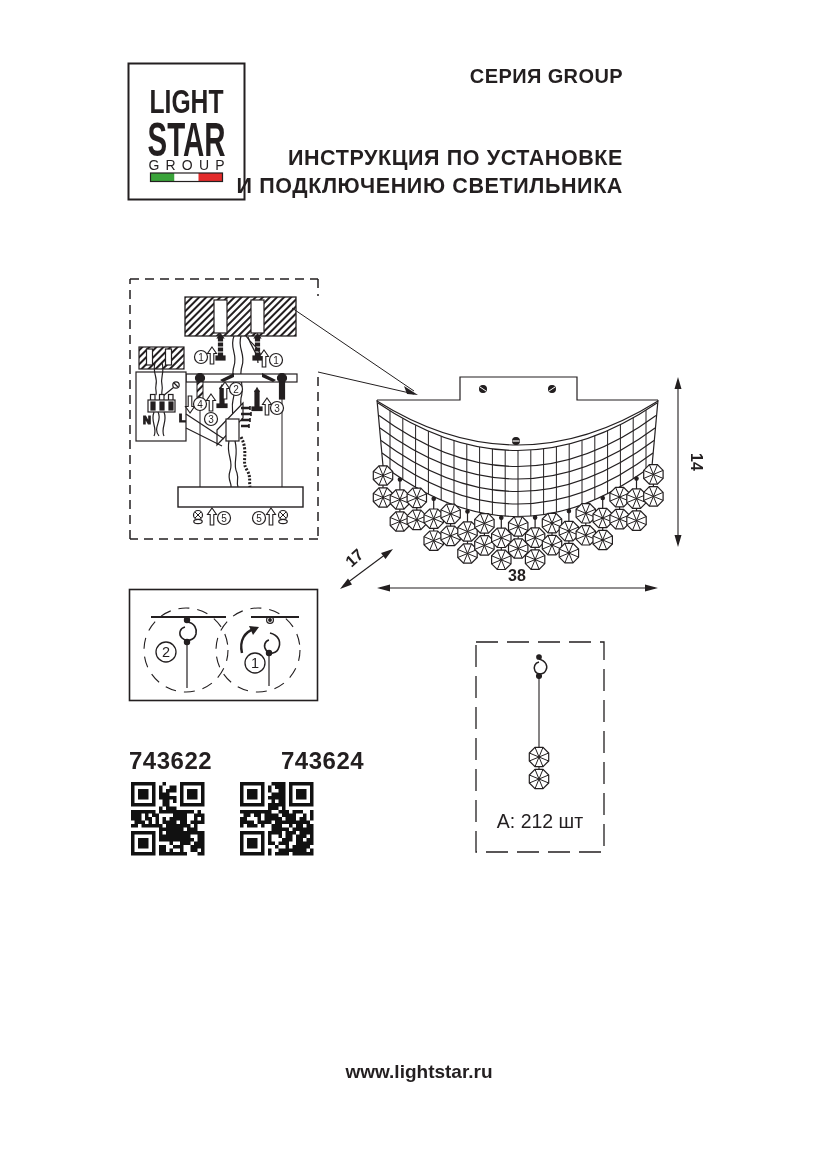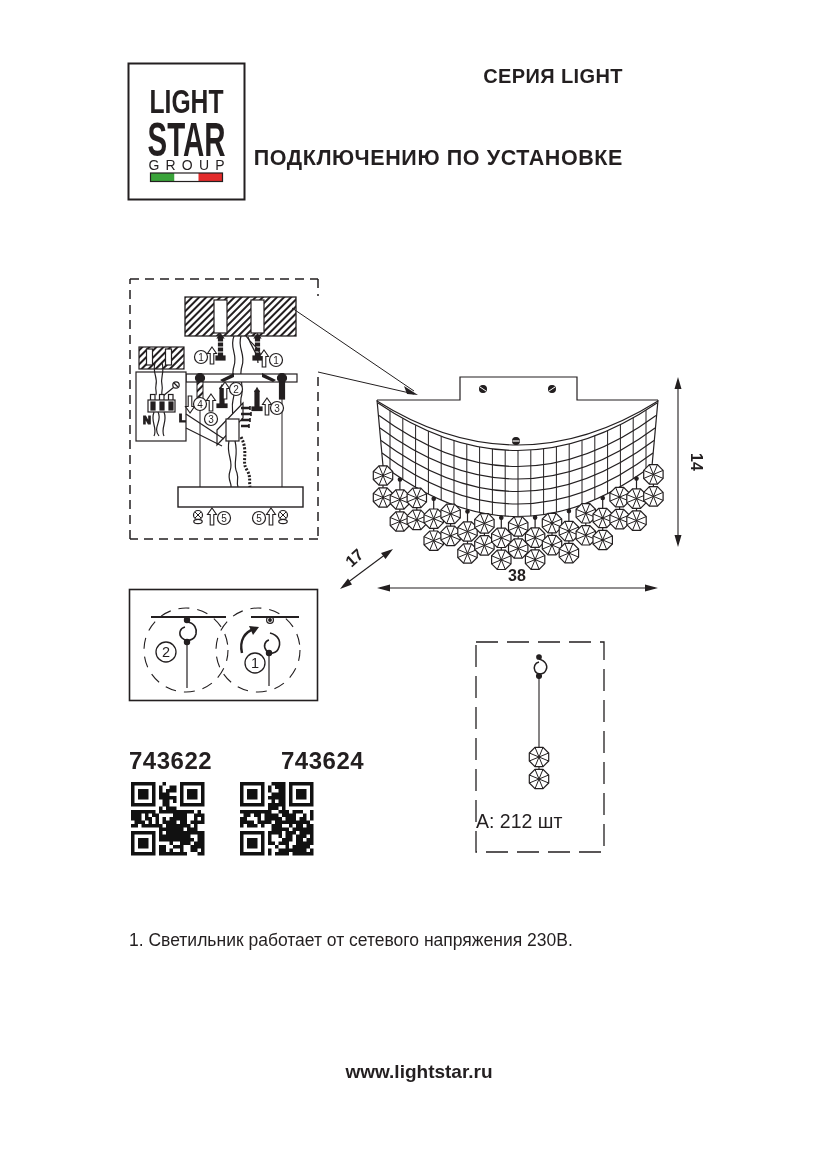--- a/index.html
+++ b/index.html
@@ -6,21 +6,21 @@
   body{width:826px;height:1169px;position:relative;font-family:"Liberation Sans",sans-serif;color:#231f20;overflow:hidden;}
   .abs{position:absolute;}
   #diagram{position:absolute;left:0;top:0;}
   svg text{font-family:"Liberation Sans",sans-serif;fill:#231f20;}
   .hdr-block{right:203px;text-align:right;font-weight:bold;}
   #hdr-series{top:63px;font-size:20px;line-height:27px;letter-spacing:0.4px;}
   #hdr-title{top:144px;font-size:21.5px;line-height:28px;letter-spacing:0.6px;}
   .article{width:80px;text-align:center;font-size:24px;font-weight:bold;letter-spacing:0.5px;}
   #art-1{left:129px;top:747px;}
   #art-2{left:237px;top:747px;margin-left:44px;}
-  #pendant-label{left:476px;top:810px;width:128px;text-align:left;font-size:19.5px;}
+  #pendant-label{left:476px;top:810px;width:128px;text-align:center;font-size:19.5px;}
   #notes{left:129px;top:925px;font-size:17.5px;line-height:30px;}
   #footer{left:0;right:0;top:1061px;text-align:center;font-size:19px;font-weight:bold;padding-left:12px;}
 </style>
 </head>
 <body>
 
 <svg id="diagram" width="826" height="1169" viewBox="0 0 826 1169">
   <defs>
     <pattern id="hatch" patternUnits="userSpaceOnUse" width="5" height="5" patternTransform="rotate(45)">
       <rect width="5" height="5" fill="#ffffff"></rect>
@@ -389,28 +389,28 @@
 
   <g id="qr-1" transform="translate(131,782)">
       <path d="M0.0,0.0h3.5v3.5h-3.5zM3.5,0.0h3.5v3.5h-3.5zM7.0,0.0h3.5v3.5h-3.5zM10.5,0.0h3.5v3.5h-3.5zM14.0,0.0h3.5v3.5h-3.5zM17.5,0.0h3.5v3.5h-3.5zM21.0,0.0h3.5v3.5h-3.5zM31.5,0.0h3.5v3.5h-3.5zM49.0,0.0h3.5v3.5h-3.5zM52.5,0.0h3.5v3.5h-3.5zM56.0,0.0h3.5v3.5h-3.5zM59.5,0.0h3.5v3.5h-3.5zM63.0,0.0h3.5v3.5h-3.5zM66.5,0.0h3.5v3.5h-3.5zM70.0,0.0h3.5v3.5h-3.5zM0.0,3.5h3.5v3.5h-3.5zM21.0,3.5h3.5v3.5h-3.5zM28.0,3.5h3.5v3.5h-3.5zM38.5,3.5h3.5v3.5h-3.5zM42.0,3.5h3.5v3.5h-3.5zM49.0,3.5h3.5v3.5h-3.5zM70.0,3.5h3.5v3.5h-3.5zM0.0,7.0h3.5v3.5h-3.5zM7.0,7.0h3.5v3.5h-3.5zM10.5,7.0h3.5v3.5h-3.5zM14.0,7.0h3.5v3.5h-3.5zM21.0,7.0h3.5v3.5h-3.5zM28.0,7.0h3.5v3.5h-3.5zM35.0,7.0h3.5v3.5h-3.5zM38.5,7.0h3.5v3.5h-3.5zM42.0,7.0h3.5v3.5h-3.5zM49.0,7.0h3.5v3.5h-3.5zM56.0,7.0h3.5v3.5h-3.5zM59.5,7.0h3.5v3.5h-3.5zM63.0,7.0h3.5v3.5h-3.5zM70.0,7.0h3.5v3.5h-3.5zM0.0,10.5h3.5v3.5h-3.5zM7.0,10.5h3.5v3.5h-3.5zM10.5,10.5h3.5v3.5h-3.5zM14.0,10.5h3.5v3.5h-3.5zM21.0,10.5h3.5v3.5h-3.5zM28.0,10.5h3.5v3.5h-3.5zM31.5,10.5h3.5v3.5h-3.5zM35.0,10.5h3.5v3.5h-3.5zM49.0,10.5h3.5v3.5h-3.5zM56.0,10.5h3.5v3.5h-3.5zM59.5,10.5h3.5v3.5h-3.5zM63.0,10.5h3.5v3.5h-3.5zM70.0,10.5h3.5v3.5h-3.5zM0.0,14.0h3.5v3.5h-3.5zM7.0,14.0h3.5v3.5h-3.5zM10.5,14.0h3.5v3.5h-3.5zM14.0,14.0h3.5v3.5h-3.5zM21.0,14.0h3.5v3.5h-3.5zM28.0,14.0h3.5v3.5h-3.5zM31.5,14.0h3.5v3.5h-3.5zM35.0,14.0h3.5v3.5h-3.5zM38.5,14.0h3.5v3.5h-3.5zM42.0,14.0h3.5v3.5h-3.5zM49.0,14.0h3.5v3.5h-3.5zM56.0,14.0h3.5v3.5h-3.5zM59.5,14.0h3.5v3.5h-3.5zM63.0,14.0h3.5v3.5h-3.5zM70.0,14.0h3.5v3.5h-3.5zM0.0,17.5h3.5v3.5h-3.5zM21.0,17.5h3.5v3.5h-3.5zM31.5,17.5h3.5v3.5h-3.5zM35.0,17.5h3.5v3.5h-3.5zM42.0,17.5h3.5v3.5h-3.5zM49.0,17.5h3.5v3.5h-3.5zM70.0,17.5h3.5v3.5h-3.5zM0.0,21.0h3.5v3.5h-3.5zM3.5,21.0h3.5v3.5h-3.5zM7.0,21.0h3.5v3.5h-3.5zM10.5,21.0h3.5v3.5h-3.5zM14.0,21.0h3.5v3.5h-3.5zM17.5,21.0h3.5v3.5h-3.5zM21.0,21.0h3.5v3.5h-3.5zM31.5,21.0h3.5v3.5h-3.5zM35.0,21.0h3.5v3.5h-3.5zM49.0,21.0h3.5v3.5h-3.5zM52.5,21.0h3.5v3.5h-3.5zM56.0,21.0h3.5v3.5h-3.5zM59.5,21.0h3.5v3.5h-3.5zM63.0,21.0h3.5v3.5h-3.5zM66.5,21.0h3.5v3.5h-3.5zM70.0,21.0h3.5v3.5h-3.5zM28.0,24.5h3.5v3.5h-3.5zM35.0,24.5h3.5v3.5h-3.5zM38.5,24.5h3.5v3.5h-3.5zM42.0,24.5h3.5v3.5h-3.5zM0.0,28.0h3.5v3.5h-3.5zM3.5,28.0h3.5v3.5h-3.5zM7.0,28.0h3.5v3.5h-3.5zM10.5,28.0h3.5v3.5h-3.5zM14.0,28.0h3.5v3.5h-3.5zM17.5,28.0h3.5v3.5h-3.5zM21.0,28.0h3.5v3.5h-3.5zM28.0,28.0h3.5v3.5h-3.5zM31.5,28.0h3.5v3.5h-3.5zM35.0,28.0h3.5v3.5h-3.5zM38.5,28.0h3.5v3.5h-3.5zM42.0,28.0h3.5v3.5h-3.5zM45.5,28.0h3.5v3.5h-3.5zM49.0,28.0h3.5v3.5h-3.5zM52.5,28.0h3.5v3.5h-3.5zM56.0,28.0h3.5v3.5h-3.5zM59.5,28.0h3.5v3.5h-3.5zM66.5,28.0h3.5v3.5h-3.5zM0.0,31.5h3.5v3.5h-3.5zM3.5,31.5h3.5v3.5h-3.5zM7.0,31.5h3.5v3.5h-3.5zM14.0,31.5h3.5v3.5h-3.5zM21.0,31.5h3.5v3.5h-3.5zM24.5,31.5h3.5v3.5h-3.5zM42.0,31.5h3.5v3.5h-3.5zM45.5,31.5h3.5v3.5h-3.5zM49.0,31.5h3.5v3.5h-3.5zM52.5,31.5h3.5v3.5h-3.5zM63.0,31.5h3.5v3.5h-3.5zM66.5,31.5h3.5v3.5h-3.5zM70.0,31.5h3.5v3.5h-3.5zM0.0,35.0h3.5v3.5h-3.5zM3.5,35.0h3.5v3.5h-3.5zM7.0,35.0h3.5v3.5h-3.5zM14.0,35.0h3.5v3.5h-3.5zM17.5,35.0h3.5v3.5h-3.5zM24.5,35.0h3.5v3.5h-3.5zM31.5,35.0h3.5v3.5h-3.5zM38.5,35.0h3.5v3.5h-3.5zM42.0,35.0h3.5v3.5h-3.5zM45.5,35.0h3.5v3.5h-3.5zM49.0,35.0h3.5v3.5h-3.5zM52.5,35.0h3.5v3.5h-3.5zM63.0,35.0h3.5v3.5h-3.5zM70.0,35.0h3.5v3.5h-3.5zM3.5,38.5h3.5v3.5h-3.5zM7.0,38.5h3.5v3.5h-3.5zM10.5,38.5h3.5v3.5h-3.5zM17.5,38.5h3.5v3.5h-3.5zM24.5,38.5h3.5v3.5h-3.5zM31.5,38.5h3.5v3.5h-3.5zM35.0,38.5h3.5v3.5h-3.5zM38.5,38.5h3.5v3.5h-3.5zM42.0,38.5h3.5v3.5h-3.5zM49.0,38.5h3.5v3.5h-3.5zM52.5,38.5h3.5v3.5h-3.5zM59.5,38.5h3.5v3.5h-3.5zM63.0,38.5h3.5v3.5h-3.5zM66.5,38.5h3.5v3.5h-3.5zM70.0,38.5h3.5v3.5h-3.5zM0.0,42.0h3.5v3.5h-3.5zM3.5,42.0h3.5v3.5h-3.5zM10.5,42.0h3.5v3.5h-3.5zM14.0,42.0h3.5v3.5h-3.5zM17.5,42.0h3.5v3.5h-3.5zM21.0,42.0h3.5v3.5h-3.5zM24.5,42.0h3.5v3.5h-3.5zM28.0,42.0h3.5v3.5h-3.5zM35.0,42.0h3.5v3.5h-3.5zM38.5,42.0h3.5v3.5h-3.5zM42.0,42.0h3.5v3.5h-3.5zM45.5,42.0h3.5v3.5h-3.5zM49.0,42.0h3.5v3.5h-3.5zM52.5,42.0h3.5v3.5h-3.5zM56.0,42.0h3.5v3.5h-3.5zM63.0,42.0h3.5v3.5h-3.5zM28.0,45.5h3.5v3.5h-3.5zM31.5,45.5h3.5v3.5h-3.5zM35.0,45.5h3.5v3.5h-3.5zM38.5,45.5h3.5v3.5h-3.5zM42.0,45.5h3.5v3.5h-3.5zM45.5,45.5h3.5v3.5h-3.5zM49.0,45.5h3.5v3.5h-3.5zM56.0,45.5h3.5v3.5h-3.5zM59.5,45.5h3.5v3.5h-3.5zM63.0,45.5h3.5v3.5h-3.5zM0.0,49.0h3.5v3.5h-3.5zM3.5,49.0h3.5v3.5h-3.5zM7.0,49.0h3.5v3.5h-3.5zM10.5,49.0h3.5v3.5h-3.5zM14.0,49.0h3.5v3.5h-3.5zM17.5,49.0h3.5v3.5h-3.5zM21.0,49.0h3.5v3.5h-3.5zM28.0,49.0h3.5v3.5h-3.5zM35.0,49.0h3.5v3.5h-3.5zM38.5,49.0h3.5v3.5h-3.5zM42.0,49.0h3.5v3.5h-3.5zM45.5,49.0h3.5v3.5h-3.5zM49.0,49.0h3.5v3.5h-3.5zM52.5,49.0h3.5v3.5h-3.5zM56.0,49.0h3.5v3.5h-3.5zM59.5,49.0h3.5v3.5h-3.5zM63.0,49.0h3.5v3.5h-3.5zM66.5,49.0h3.5v3.5h-3.5zM70.0,49.0h3.5v3.5h-3.5zM0.0,52.5h3.5v3.5h-3.5zM21.0,52.5h3.5v3.5h-3.5zM28.0,52.5h3.5v3.5h-3.5zM31.5,52.5h3.5v3.5h-3.5zM35.0,52.5h3.5v3.5h-3.5zM38.5,52.5h3.5v3.5h-3.5zM42.0,52.5h3.5v3.5h-3.5zM45.5,52.5h3.5v3.5h-3.5zM49.0,52.5h3.5v3.5h-3.5zM52.5,52.5h3.5v3.5h-3.5zM56.0,52.5h3.5v3.5h-3.5zM66.5,52.5h3.5v3.5h-3.5zM70.0,52.5h3.5v3.5h-3.5zM0.0,56.0h3.5v3.5h-3.5zM7.0,56.0h3.5v3.5h-3.5zM10.5,56.0h3.5v3.5h-3.5zM14.0,56.0h3.5v3.5h-3.5zM21.0,56.0h3.5v3.5h-3.5zM28.0,56.0h3.5v3.5h-3.5zM31.5,56.0h3.5v3.5h-3.5zM35.0,56.0h3.5v3.5h-3.5zM38.5,56.0h3.5v3.5h-3.5zM42.0,56.0h3.5v3.5h-3.5zM45.5,56.0h3.5v3.5h-3.5zM49.0,56.0h3.5v3.5h-3.5zM52.5,56.0h3.5v3.5h-3.5zM56.0,56.0h3.5v3.5h-3.5zM59.5,56.0h3.5v3.5h-3.5zM66.5,56.0h3.5v3.5h-3.5zM70.0,56.0h3.5v3.5h-3.5zM0.0,59.5h3.5v3.5h-3.5zM7.0,59.5h3.5v3.5h-3.5zM10.5,59.5h3.5v3.5h-3.5zM14.0,59.5h3.5v3.5h-3.5zM21.0,59.5h3.5v3.5h-3.5zM38.5,59.5h3.5v3.5h-3.5zM49.0,59.5h3.5v3.5h-3.5zM52.5,59.5h3.5v3.5h-3.5zM56.0,59.5h3.5v3.5h-3.5zM63.0,59.5h3.5v3.5h-3.5zM66.5,59.5h3.5v3.5h-3.5zM70.0,59.5h3.5v3.5h-3.5zM0.0,63.0h3.5v3.5h-3.5zM7.0,63.0h3.5v3.5h-3.5zM10.5,63.0h3.5v3.5h-3.5zM14.0,63.0h3.5v3.5h-3.5zM21.0,63.0h3.5v3.5h-3.5zM28.0,63.0h3.5v3.5h-3.5zM31.5,63.0h3.5v3.5h-3.5zM42.0,63.0h3.5v3.5h-3.5zM45.5,63.0h3.5v3.5h-3.5zM49.0,63.0h3.5v3.5h-3.5zM59.5,63.0h3.5v3.5h-3.5zM63.0,63.0h3.5v3.5h-3.5zM66.5,63.0h3.5v3.5h-3.5zM70.0,63.0h3.5v3.5h-3.5zM0.0,66.5h3.5v3.5h-3.5zM21.0,66.5h3.5v3.5h-3.5zM28.0,66.5h3.5v3.5h-3.5zM31.5,66.5h3.5v3.5h-3.5zM38.5,66.5h3.5v3.5h-3.5zM49.0,66.5h3.5v3.5h-3.5zM59.5,66.5h3.5v3.5h-3.5zM63.0,66.5h3.5v3.5h-3.5zM70.0,66.5h3.5v3.5h-3.5zM0.0,70.0h3.5v3.5h-3.5zM3.5,70.0h3.5v3.5h-3.5zM7.0,70.0h3.5v3.5h-3.5zM10.5,70.0h3.5v3.5h-3.5zM14.0,70.0h3.5v3.5h-3.5zM17.5,70.0h3.5v3.5h-3.5zM21.0,70.0h3.5v3.5h-3.5zM28.0,70.0h3.5v3.5h-3.5zM31.5,70.0h3.5v3.5h-3.5zM35.0,70.0h3.5v3.5h-3.5zM38.5,70.0h3.5v3.5h-3.5zM42.0,70.0h3.5v3.5h-3.5zM45.5,70.0h3.5v3.5h-3.5zM49.0,70.0h3.5v3.5h-3.5zM52.5,70.0h3.5v3.5h-3.5zM66.5,70.0h3.5v3.5h-3.5zM70.0,70.0h3.5v3.5h-3.5z" fill="#111111"></path>
     </g>
   <g id="qr-2" transform="translate(240,782)">
       <path d="M0.0,0.0h3.5v3.5h-3.5zM3.5,0.0h3.5v3.5h-3.5zM7.0,0.0h3.5v3.5h-3.5zM10.5,0.0h3.5v3.5h-3.5zM14.0,0.0h3.5v3.5h-3.5zM17.5,0.0h3.5v3.5h-3.5zM21.0,0.0h3.5v3.5h-3.5zM31.5,0.0h3.5v3.5h-3.5zM35.0,0.0h3.5v3.5h-3.5zM38.5,0.0h3.5v3.5h-3.5zM42.0,0.0h3.5v3.5h-3.5zM49.0,0.0h3.5v3.5h-3.5zM52.5,0.0h3.5v3.5h-3.5zM56.0,0.0h3.5v3.5h-3.5zM59.5,0.0h3.5v3.5h-3.5zM63.0,0.0h3.5v3.5h-3.5zM66.5,0.0h3.5v3.5h-3.5zM70.0,0.0h3.5v3.5h-3.5zM0.0,3.5h3.5v3.5h-3.5zM21.0,3.5h3.5v3.5h-3.5zM28.0,3.5h3.5v3.5h-3.5zM35.0,3.5h3.5v3.5h-3.5zM38.5,3.5h3.5v3.5h-3.5zM42.0,3.5h3.5v3.5h-3.5zM49.0,3.5h3.5v3.5h-3.5zM70.0,3.5h3.5v3.5h-3.5zM0.0,7.0h3.5v3.5h-3.5zM7.0,7.0h3.5v3.5h-3.5zM10.5,7.0h3.5v3.5h-3.5zM14.0,7.0h3.5v3.5h-3.5zM21.0,7.0h3.5v3.5h-3.5zM28.0,7.0h3.5v3.5h-3.5zM38.5,7.0h3.5v3.5h-3.5zM42.0,7.0h3.5v3.5h-3.5zM49.0,7.0h3.5v3.5h-3.5zM56.0,7.0h3.5v3.5h-3.5zM59.5,7.0h3.5v3.5h-3.5zM63.0,7.0h3.5v3.5h-3.5zM70.0,7.0h3.5v3.5h-3.5zM0.0,10.5h3.5v3.5h-3.5zM7.0,10.5h3.5v3.5h-3.5zM10.5,10.5h3.5v3.5h-3.5zM14.0,10.5h3.5v3.5h-3.5zM21.0,10.5h3.5v3.5h-3.5zM31.5,10.5h3.5v3.5h-3.5zM35.0,10.5h3.5v3.5h-3.5zM38.5,10.5h3.5v3.5h-3.5zM42.0,10.5h3.5v3.5h-3.5zM49.0,10.5h3.5v3.5h-3.5zM56.0,10.5h3.5v3.5h-3.5zM59.5,10.5h3.5v3.5h-3.5zM63.0,10.5h3.5v3.5h-3.5zM70.0,10.5h3.5v3.5h-3.5zM0.0,14.0h3.5v3.5h-3.5zM7.0,14.0h3.5v3.5h-3.5zM10.5,14.0h3.5v3.5h-3.5zM14.0,14.0h3.5v3.5h-3.5zM21.0,14.0h3.5v3.5h-3.5zM28.0,14.0h3.5v3.5h-3.5zM31.5,14.0h3.5v3.5h-3.5zM35.0,14.0h3.5v3.5h-3.5zM38.5,14.0h3.5v3.5h-3.5zM42.0,14.0h3.5v3.5h-3.5zM49.0,14.0h3.5v3.5h-3.5zM56.0,14.0h3.5v3.5h-3.5zM59.5,14.0h3.5v3.5h-3.5zM63.0,14.0h3.5v3.5h-3.5zM70.0,14.0h3.5v3.5h-3.5zM0.0,17.5h3.5v3.5h-3.5zM21.0,17.5h3.5v3.5h-3.5zM31.5,17.5h3.5v3.5h-3.5zM38.5,17.5h3.5v3.5h-3.5zM42.0,17.5h3.5v3.5h-3.5zM49.0,17.5h3.5v3.5h-3.5zM70.0,17.5h3.5v3.5h-3.5zM0.0,21.0h3.5v3.5h-3.5zM3.5,21.0h3.5v3.5h-3.5zM7.0,21.0h3.5v3.5h-3.5zM10.5,21.0h3.5v3.5h-3.5zM14.0,21.0h3.5v3.5h-3.5zM17.5,21.0h3.5v3.5h-3.5zM21.0,21.0h3.5v3.5h-3.5zM28.0,21.0h3.5v3.5h-3.5zM31.5,21.0h3.5v3.5h-3.5zM35.0,21.0h3.5v3.5h-3.5zM38.5,21.0h3.5v3.5h-3.5zM42.0,21.0h3.5v3.5h-3.5zM49.0,21.0h3.5v3.5h-3.5zM52.5,21.0h3.5v3.5h-3.5zM56.0,21.0h3.5v3.5h-3.5zM59.5,21.0h3.5v3.5h-3.5zM63.0,21.0h3.5v3.5h-3.5zM66.5,21.0h3.5v3.5h-3.5zM70.0,21.0h3.5v3.5h-3.5zM28.0,24.5h3.5v3.5h-3.5zM31.5,24.5h3.5v3.5h-3.5zM35.0,24.5h3.5v3.5h-3.5zM42.0,24.5h3.5v3.5h-3.5zM0.0,28.0h3.5v3.5h-3.5zM3.5,28.0h3.5v3.5h-3.5zM7.0,28.0h3.5v3.5h-3.5zM10.5,28.0h3.5v3.5h-3.5zM14.0,28.0h3.5v3.5h-3.5zM17.5,28.0h3.5v3.5h-3.5zM21.0,28.0h3.5v3.5h-3.5zM24.5,28.0h3.5v3.5h-3.5zM28.0,28.0h3.5v3.5h-3.5zM38.5,28.0h3.5v3.5h-3.5zM42.0,28.0h3.5v3.5h-3.5zM45.5,28.0h3.5v3.5h-3.5zM52.5,28.0h3.5v3.5h-3.5zM56.0,28.0h3.5v3.5h-3.5zM59.5,28.0h3.5v3.5h-3.5zM70.0,28.0h3.5v3.5h-3.5zM3.5,31.5h3.5v3.5h-3.5zM7.0,31.5h3.5v3.5h-3.5zM14.0,31.5h3.5v3.5h-3.5zM17.5,31.5h3.5v3.5h-3.5zM24.5,31.5h3.5v3.5h-3.5zM28.0,31.5h3.5v3.5h-3.5zM31.5,31.5h3.5v3.5h-3.5zM35.0,31.5h3.5v3.5h-3.5zM42.0,31.5h3.5v3.5h-3.5zM45.5,31.5h3.5v3.5h-3.5zM49.0,31.5h3.5v3.5h-3.5zM52.5,31.5h3.5v3.5h-3.5zM63.0,31.5h3.5v3.5h-3.5zM70.0,31.5h3.5v3.5h-3.5zM0.0,35.0h3.5v3.5h-3.5zM3.5,35.0h3.5v3.5h-3.5zM17.5,35.0h3.5v3.5h-3.5zM24.5,35.0h3.5v3.5h-3.5zM28.0,35.0h3.5v3.5h-3.5zM31.5,35.0h3.5v3.5h-3.5zM35.0,35.0h3.5v3.5h-3.5zM38.5,35.0h3.5v3.5h-3.5zM45.5,35.0h3.5v3.5h-3.5zM49.0,35.0h3.5v3.5h-3.5zM52.5,35.0h3.5v3.5h-3.5zM59.5,35.0h3.5v3.5h-3.5zM63.0,35.0h3.5v3.5h-3.5zM70.0,35.0h3.5v3.5h-3.5zM0.0,38.5h3.5v3.5h-3.5zM3.5,38.5h3.5v3.5h-3.5zM7.0,38.5h3.5v3.5h-3.5zM10.5,38.5h3.5v3.5h-3.5zM17.5,38.5h3.5v3.5h-3.5zM21.0,38.5h3.5v3.5h-3.5zM24.5,38.5h3.5v3.5h-3.5zM28.0,38.5h3.5v3.5h-3.5zM35.0,38.5h3.5v3.5h-3.5zM38.5,38.5h3.5v3.5h-3.5zM42.0,38.5h3.5v3.5h-3.5zM45.5,38.5h3.5v3.5h-3.5zM49.0,38.5h3.5v3.5h-3.5zM52.5,38.5h3.5v3.5h-3.5zM56.0,38.5h3.5v3.5h-3.5zM59.5,38.5h3.5v3.5h-3.5zM63.0,38.5h3.5v3.5h-3.5zM66.5,38.5h3.5v3.5h-3.5zM0.0,42.0h3.5v3.5h-3.5zM7.0,42.0h3.5v3.5h-3.5zM10.5,42.0h3.5v3.5h-3.5zM14.0,42.0h3.5v3.5h-3.5zM21.0,42.0h3.5v3.5h-3.5zM31.5,42.0h3.5v3.5h-3.5zM35.0,42.0h3.5v3.5h-3.5zM38.5,42.0h3.5v3.5h-3.5zM49.0,42.0h3.5v3.5h-3.5zM56.0,42.0h3.5v3.5h-3.5zM59.5,42.0h3.5v3.5h-3.5zM66.5,42.0h3.5v3.5h-3.5zM70.0,42.0h3.5v3.5h-3.5zM31.5,45.5h3.5v3.5h-3.5zM35.0,45.5h3.5v3.5h-3.5zM38.5,45.5h3.5v3.5h-3.5zM42.0,45.5h3.5v3.5h-3.5zM45.5,45.5h3.5v3.5h-3.5zM52.5,45.5h3.5v3.5h-3.5zM56.0,45.5h3.5v3.5h-3.5zM59.5,45.5h3.5v3.5h-3.5zM63.0,45.5h3.5v3.5h-3.5zM66.5,45.5h3.5v3.5h-3.5zM70.0,45.5h3.5v3.5h-3.5zM0.0,49.0h3.5v3.5h-3.5zM3.5,49.0h3.5v3.5h-3.5zM7.0,49.0h3.5v3.5h-3.5zM10.5,49.0h3.5v3.5h-3.5zM14.0,49.0h3.5v3.5h-3.5zM17.5,49.0h3.5v3.5h-3.5zM21.0,49.0h3.5v3.5h-3.5zM28.0,49.0h3.5v3.5h-3.5zM31.5,49.0h3.5v3.5h-3.5zM35.0,49.0h3.5v3.5h-3.5zM38.5,49.0h3.5v3.5h-3.5zM45.5,49.0h3.5v3.5h-3.5zM49.0,49.0h3.5v3.5h-3.5zM52.5,49.0h3.5v3.5h-3.5zM59.5,49.0h3.5v3.5h-3.5zM63.0,49.0h3.5v3.5h-3.5zM66.5,49.0h3.5v3.5h-3.5zM70.0,49.0h3.5v3.5h-3.5zM0.0,52.5h3.5v3.5h-3.5zM21.0,52.5h3.5v3.5h-3.5zM28.0,52.5h3.5v3.5h-3.5zM38.5,52.5h3.5v3.5h-3.5zM45.5,52.5h3.5v3.5h-3.5zM49.0,52.5h3.5v3.5h-3.5zM56.0,52.5h3.5v3.5h-3.5zM59.5,52.5h3.5v3.5h-3.5zM63.0,52.5h3.5v3.5h-3.5zM70.0,52.5h3.5v3.5h-3.5zM0.0,56.0h3.5v3.5h-3.5zM7.0,56.0h3.5v3.5h-3.5zM10.5,56.0h3.5v3.5h-3.5zM14.0,56.0h3.5v3.5h-3.5zM21.0,56.0h3.5v3.5h-3.5zM28.0,56.0h3.5v3.5h-3.5zM42.0,56.0h3.5v3.5h-3.5zM45.5,56.0h3.5v3.5h-3.5zM49.0,56.0h3.5v3.5h-3.5zM56.0,56.0h3.5v3.5h-3.5zM59.5,56.0h3.5v3.5h-3.5zM66.5,56.0h3.5v3.5h-3.5zM70.0,56.0h3.5v3.5h-3.5zM0.0,59.5h3.5v3.5h-3.5zM7.0,59.5h3.5v3.5h-3.5zM10.5,59.5h3.5v3.5h-3.5zM14.0,59.5h3.5v3.5h-3.5zM21.0,59.5h3.5v3.5h-3.5zM28.0,59.5h3.5v3.5h-3.5zM31.5,59.5h3.5v3.5h-3.5zM38.5,59.5h3.5v3.5h-3.5zM42.0,59.5h3.5v3.5h-3.5zM45.5,59.5h3.5v3.5h-3.5zM56.0,59.5h3.5v3.5h-3.5zM59.5,59.5h3.5v3.5h-3.5zM63.0,59.5h3.5v3.5h-3.5zM66.5,59.5h3.5v3.5h-3.5zM70.0,59.5h3.5v3.5h-3.5zM0.0,63.0h3.5v3.5h-3.5zM7.0,63.0h3.5v3.5h-3.5zM10.5,63.0h3.5v3.5h-3.5zM14.0,63.0h3.5v3.5h-3.5zM21.0,63.0h3.5v3.5h-3.5zM35.0,63.0h3.5v3.5h-3.5zM45.5,63.0h3.5v3.5h-3.5zM52.5,63.0h3.5v3.5h-3.5zM56.0,63.0h3.5v3.5h-3.5zM59.5,63.0h3.5v3.5h-3.5zM63.0,63.0h3.5v3.5h-3.5zM66.5,63.0h3.5v3.5h-3.5zM0.0,66.5h3.5v3.5h-3.5zM21.0,66.5h3.5v3.5h-3.5zM28.0,66.5h3.5v3.5h-3.5zM38.5,66.5h3.5v3.5h-3.5zM42.0,66.5h3.5v3.5h-3.5zM45.5,66.5h3.5v3.5h-3.5zM49.0,66.5h3.5v3.5h-3.5zM52.5,66.5h3.5v3.5h-3.5zM56.0,66.5h3.5v3.5h-3.5zM59.5,66.5h3.5v3.5h-3.5zM63.0,66.5h3.5v3.5h-3.5zM70.0,66.5h3.5v3.5h-3.5zM0.0,70.0h3.5v3.5h-3.5zM3.5,70.0h3.5v3.5h-3.5zM7.0,70.0h3.5v3.5h-3.5zM10.5,70.0h3.5v3.5h-3.5zM14.0,70.0h3.5v3.5h-3.5zM17.5,70.0h3.5v3.5h-3.5zM21.0,70.0h3.5v3.5h-3.5zM28.0,70.0h3.5v3.5h-3.5zM35.0,70.0h3.5v3.5h-3.5zM38.5,70.0h3.5v3.5h-3.5zM42.0,70.0h3.5v3.5h-3.5zM45.5,70.0h3.5v3.5h-3.5zM52.5,70.0h3.5v3.5h-3.5zM56.0,70.0h3.5v3.5h-3.5zM59.5,70.0h3.5v3.5h-3.5zM63.0,70.0h3.5v3.5h-3.5zM66.5,70.0h3.5v3.5h-3.5zM70.0,70.0h3.5v3.5h-3.5z" fill="#111111"></path>
     </g>
 </svg>
 
 <div class="abs hdr-block" id="hdr-series">
-  <div>СЕРИЯ LIGHT</div>
+  <div>СЕРИЯ GROUP</div>
 </div>
 <div class="abs hdr-block" id="hdr-title">
-  <div>ПОДКЛЮЧЕНИЮ ПО УСТАНОВКЕ</div>
+  <div>ИНСТРУКЦИЯ ПО УСТАНОВКЕ</div>
+  <div>И ПОДКЛЮЧЕНИЮ СВЕТИЛЬНИКА</div>
 </div>
 
 <div class="abs article" id="art-1">743622</div>
 <div class="abs article" id="art-2">743624</div>
 
 <div class="abs" id="pendant-label">А: 212 шт</div>
 
 <div class="abs" id="notes">
-  <div>1. Светильник работает от сетевого напряжения 230В.</div>
 </div>
 
 <div class="abs" id="footer">www.lightstar.ru</div>
 
 </body></html>

